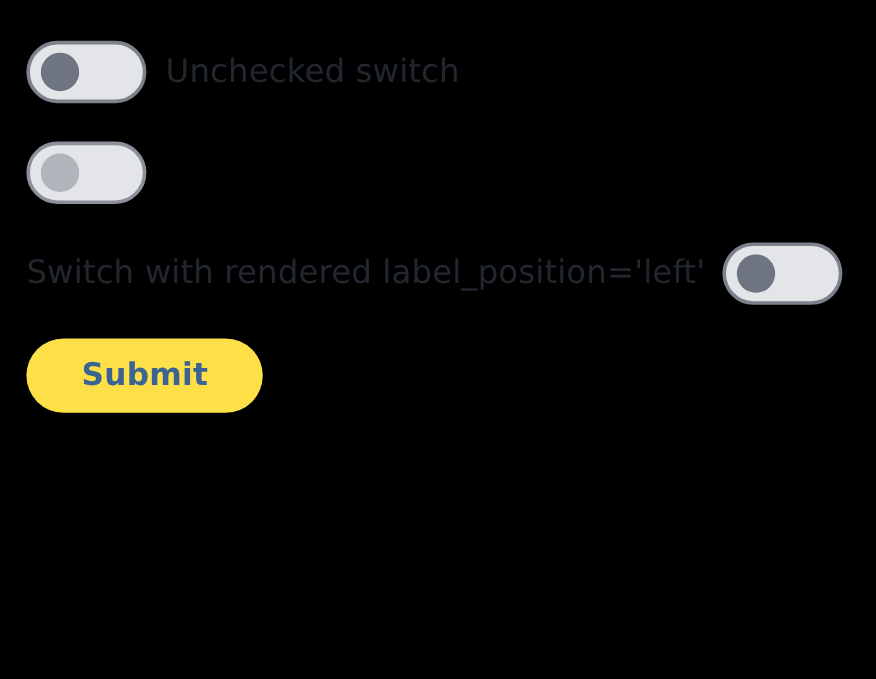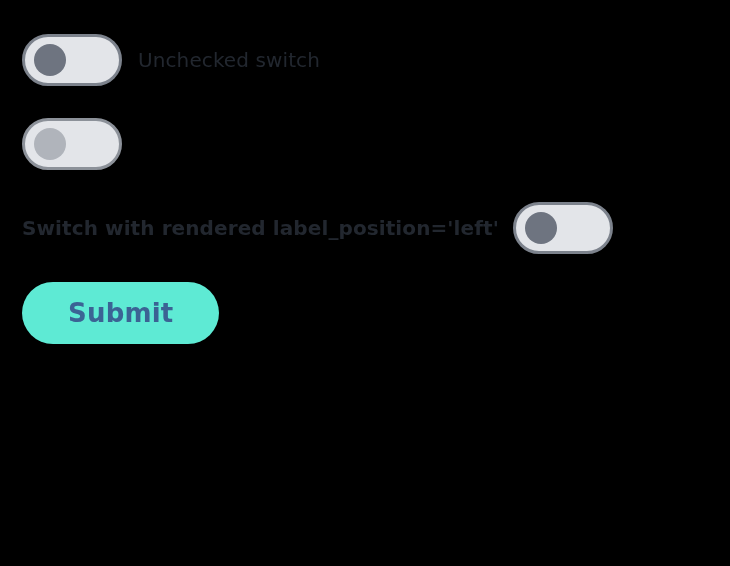--- a/index.html
+++ b/index.html
@@ -72,48 +72,47 @@
     background: #e3e5e9;
     border-color: #8c9199;
     cursor: default;
   }
   .switch.is-disabled .thumb {
     background: #b0b4bb;
   }
 
   
   .switch-label {
-    font-size: 20px;
+    font-size: 27px;
     line-height: 1.1;
     color: #22272f;
     letter-spacing: 0.1px;
     white-space: nowrap;
   }
 
   
   .field-row--left-label {
     justify-content: flex-start;
     gap: 14px;
     height: 84px;
   }
   .field-row--left-label .switch-label {
     flex: 0 1 auto;
-    font-weight: bold;
   }
 
   
   .submit-row {
     display: flex;
     align-items: center;
     height: 86px;
   }
   .submit-button {
     appearance: none;
     border: none;
-    background: #5eead4;
+    background: #fde047;
     color: #3b6394;
     font-family: "DejaVu Sans", sans-serif;
     font-size: 26px;
     font-weight: bold;
     letter-spacing: 0.2px;
     padding: 0 46px;
     height: 62px;
     line-height: 62px;
     border-radius: 31px;
     cursor: pointer;

